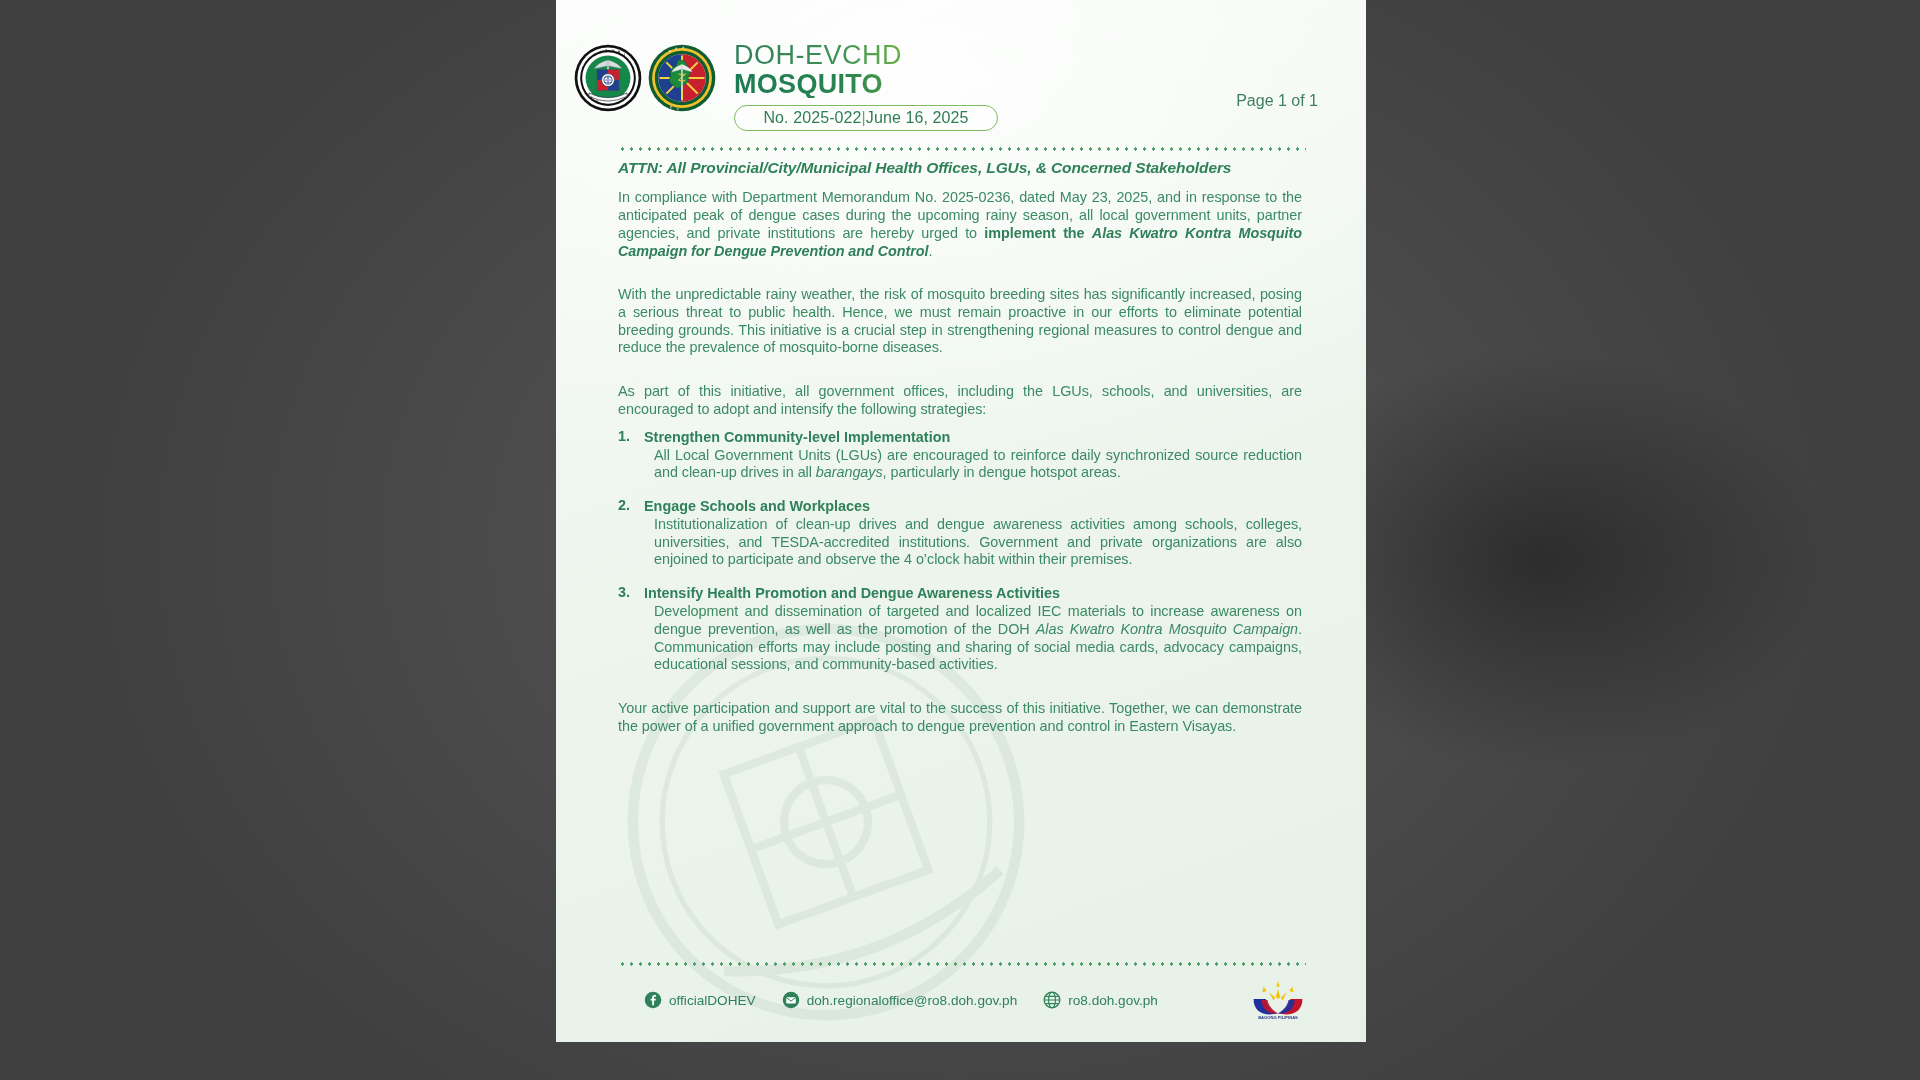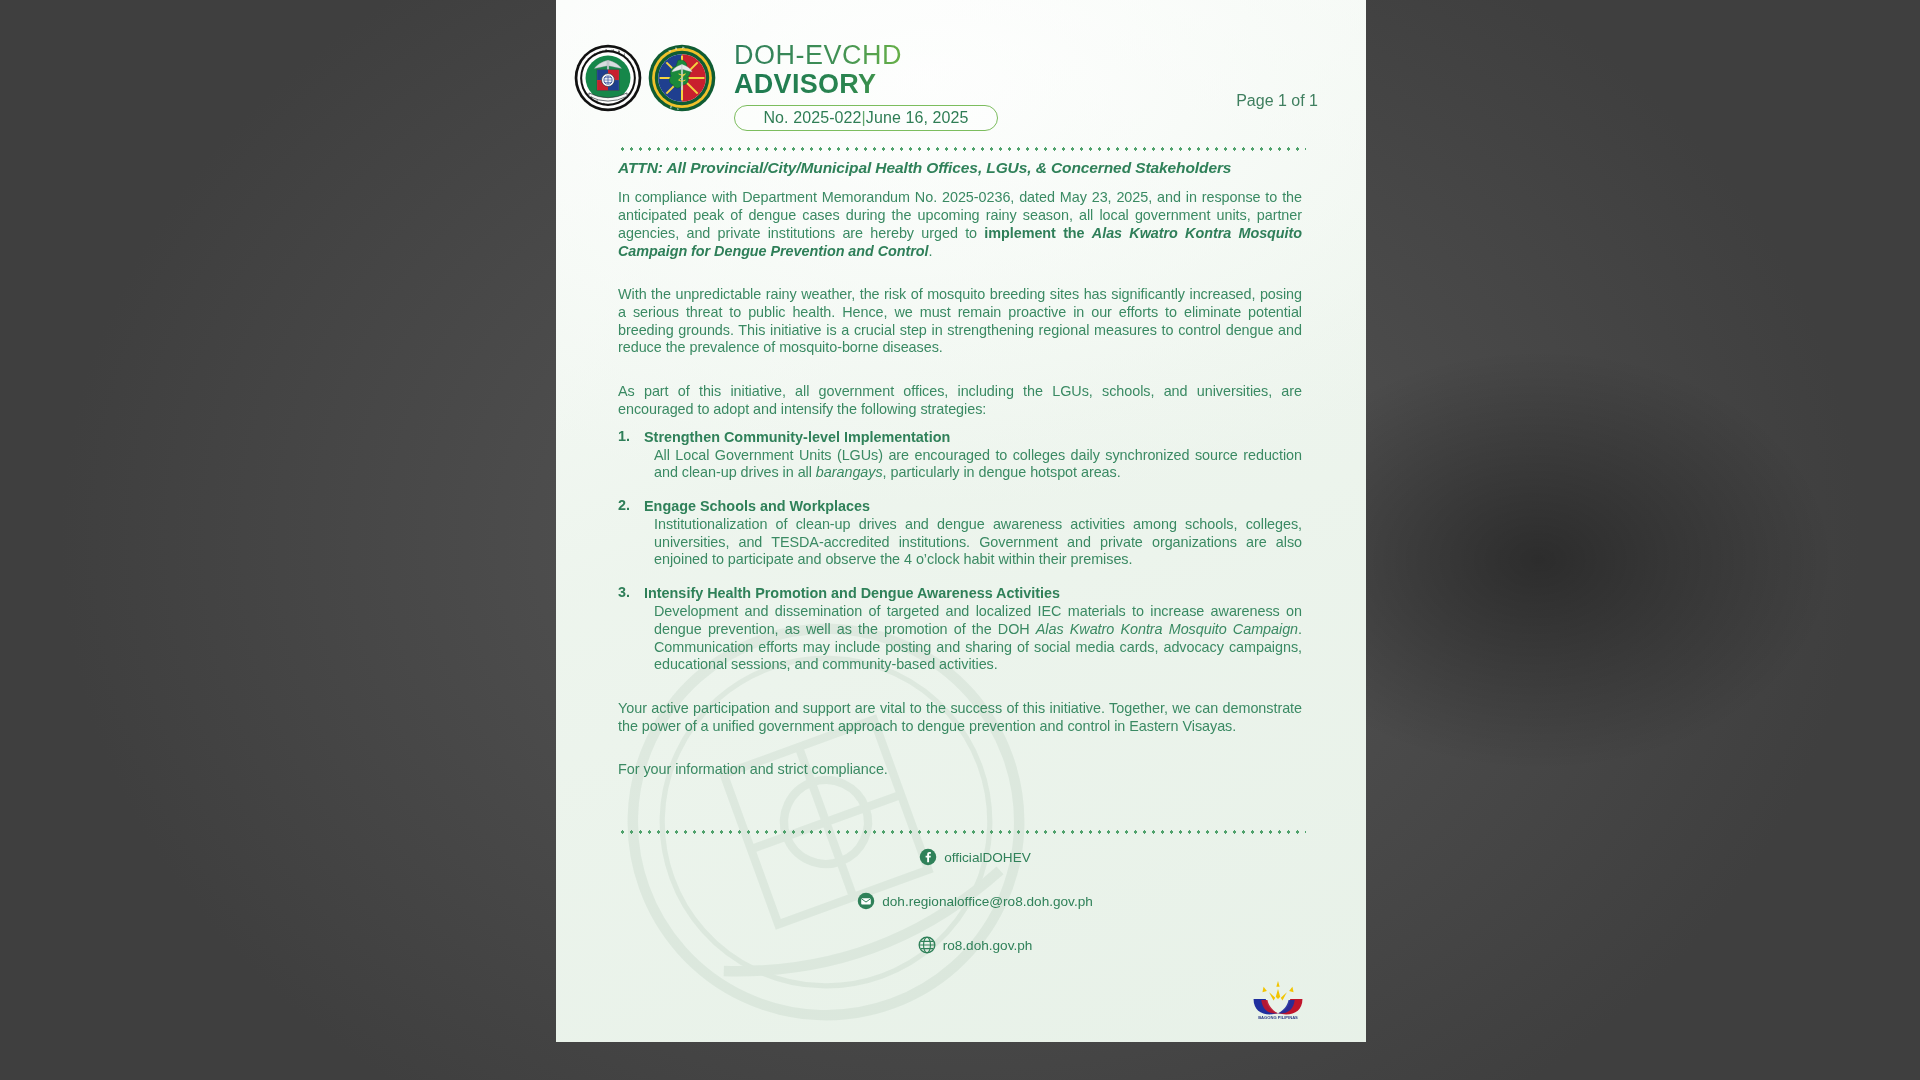--- a/index.html
+++ b/index.html
@@ -135,21 +135,20 @@
     text-align:justify; letter-spacing:-0.05px;
   }
   .li-body i { font-style:italic; }
 
   
   .footer { position:absolute; left:0; right:0; bottom:22px; }
   .footer .dotted { margin-top:0; }
   .footer-row {
     display:flex; align-items:center; gap:26px;
     padding:14px 60px 0 88px;
-    flex-direction:column;
   }
   .contact { display:flex; align-items:center; gap:7px; color:#2f8159; font-size:13.6px; }
   .contact svg { width:18px; height:18px; display:block; }
   .bp-logo { margin-left:auto; width:56px; text-align:center; }
   .bp-logo svg { width:56px; height:40px; display:block; }
 </style>
 </head>
 <body>
 
 <div class="backdrop"></div>
@@ -246,21 +245,21 @@
             <text x="42" y="8" text-anchor="middle" transform="rotate(-28 42 8)">O</text>
             <text x="52" y="7" text-anchor="middle" transform="rotate(-6 52 7)">H</text>
             <text x="33" y="94" text-anchor="middle" transform="rotate(42 33 94)">E</text>
             <text x="44" y="97" text-anchor="middle" transform="rotate(18 44 97)">V</text>
           </g>
         </svg>
       </div>
 
       <div class="brand-block">
         <div class="brand-top">DOH-EVCHD</div>
-        <div class="brand-sub">ADVISORY</div>
+        <div class="brand-sub">MOSQUITO</div>
         <div class="badge">
           <span>No. 2025-022</span>
           <span class="sep">|</span>
           <span>June 16, 2025</span>
         </div>
       </div>
 
       <div class="page-of">Page 1 of 1</div>
     </div>
 
@@ -274,37 +273,36 @@
       <p class="para"><span>In compliance with Department Memorandum No. 2025-0236, dated May 23, 2025, and in response to the anticipated peak of dengue cases during the upcoming rainy season, all local government units, partner agencies, and private institutions are hereby urged to </span><b>implement the </b><b><i>Alas Kwatro Kontra Mosquito Campaign for Dengue Prevention and Control</i></b><span>.</span></p>
 
       <p class="para gap">With the unpredictable rainy weather, the risk of mosquito breeding sites has significantly increased, posing a serious threat to public health. Hence, we must remain proactive in our efforts to eliminate potential breeding grounds. This initiative is a crucial step in strengthening regional measures to control dengue and reduce the prevalence of mosquito-borne diseases.</p>
 
       <p class="para gap">As part of this initiative, all government offices, including the LGUs, schools, and universities, are encouraged to adopt and intensify the following strategies:</p>
 
       <ol class="strategies">
         <li>
           <span class="num">1.</span>
           <div class="li-head">Strengthen Community-level Implementation</div>
-          <div class="li-body"><span>All Local Government Units (LGUs) are encouraged to colleges daily synchronized source reduction and clean-up drives in all </span><i>barangays</i><span>, particularly in dengue hotspot areas.</span></div>
+          <div class="li-body"><span>All Local Government Units (LGUs) are encouraged to reinforce daily synchronized source reduction and clean-up drives in all </span><i>barangays</i><span>, particularly in dengue hotspot areas.</span></div>
         </li>
         <li>
           <span class="num">2.</span>
           <div class="li-head">Engage Schools and Workplaces</div>
           <div class="li-body"><span>Institutionalization of clean-up drives and dengue awareness activities among schools, colleges, universities, and TESDA-accredited institutions. Government and private organizations are also enjoined to participate and observe the 4 o’clock habit within their premises.</span><i></i><span></span></div>
         </li>
         <li>
           <span class="num">3.</span>
           <div class="li-head">Intensify Health Promotion and Dengue Awareness Activities</div>
           <div class="li-body"><span>Development and dissemination of targeted and localized IEC materials to increase awareness on dengue prevention, as well as the promotion of the DOH </span><i>Alas Kwatro Kontra Mosquito Campaign</i><span>. Communication efforts may include posting and sharing of social media cards, advocacy campaigns, educational sessions, and community-based activities.</span></div>
         </li>
       </ol>
 
       <p class="para gap">Your active participation and support are vital to the success of this initiative.  Together, we can demonstrate the power of a unified government approach to dengue prevention and control in Eastern Visayas.</p>
 
-      <p class="para gap">For your information and strict compliance.</p>
     </div>
 
     <div class="footer">
       <div class="dotted"></div>
       <div class="footer-row">
 
         <div class="contact">
           <svg viewBox="0 0 24 24" aria-hidden="true">
             <circle cx="12" cy="12" r="11" fill="#2f8159"></circle>
             <path d="M13.4 19v-6.2h2.1l.3-2.4h-2.4V8.8c0-.7.2-1.2 1.2-1.2h1.3V5.5c-.2 0-1-.1-1.9-.1-1.9 0-3.1 1.1-3.1 3.2v1.8H8.8v2.4h2.1V19z" fill="#ffffff"></path>

